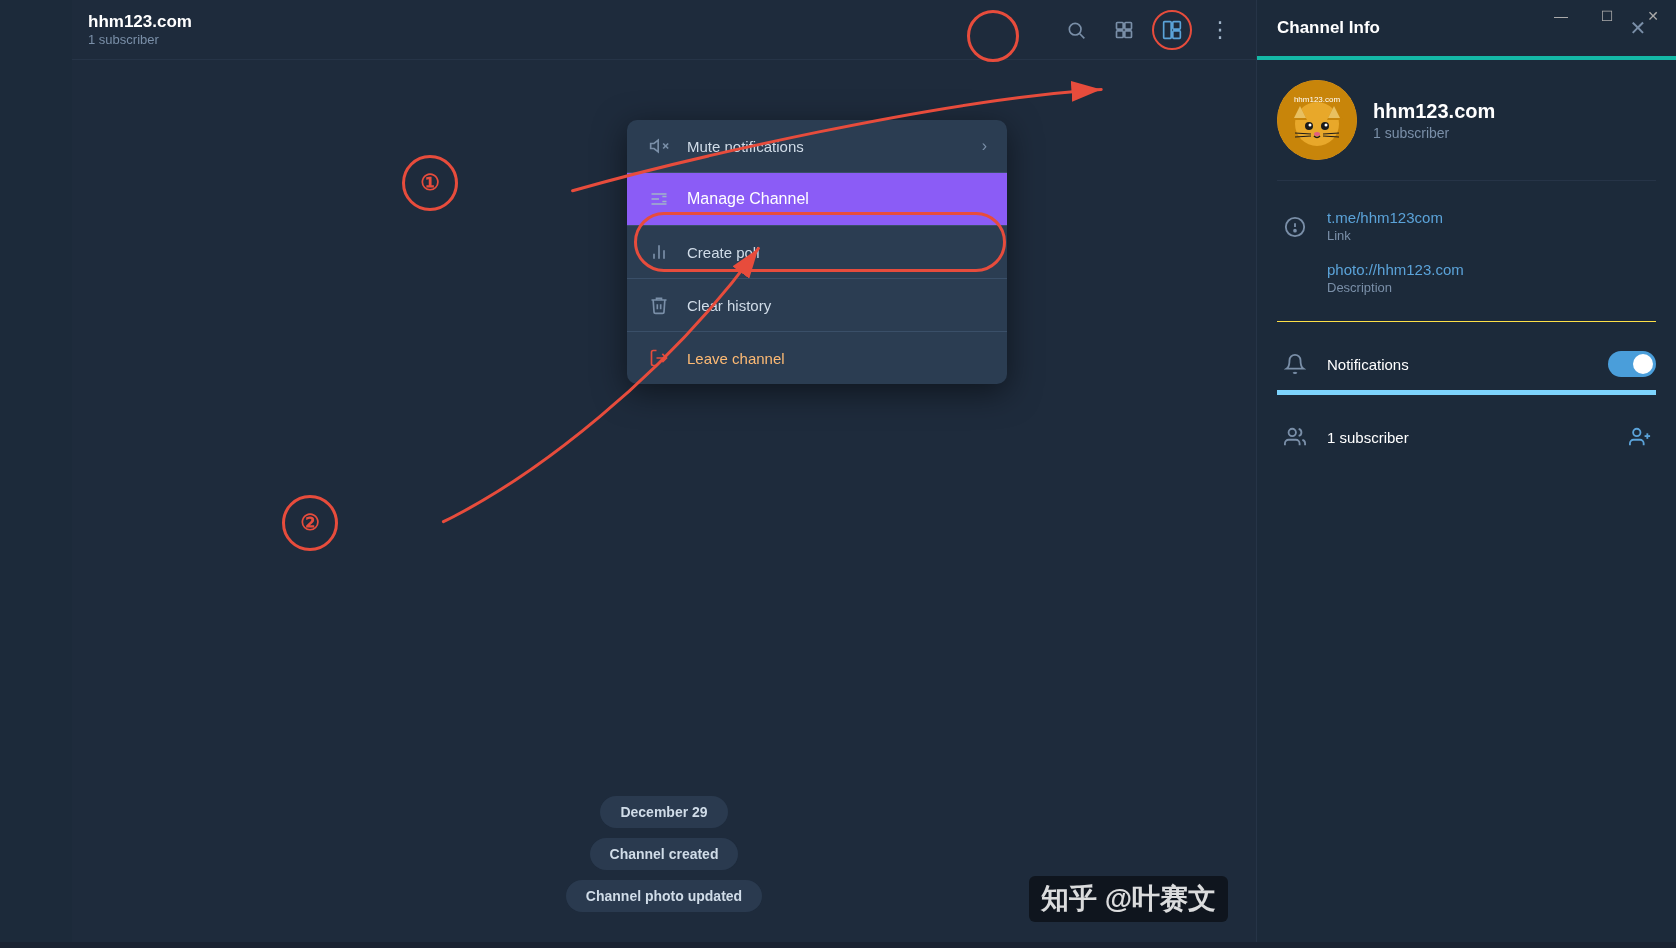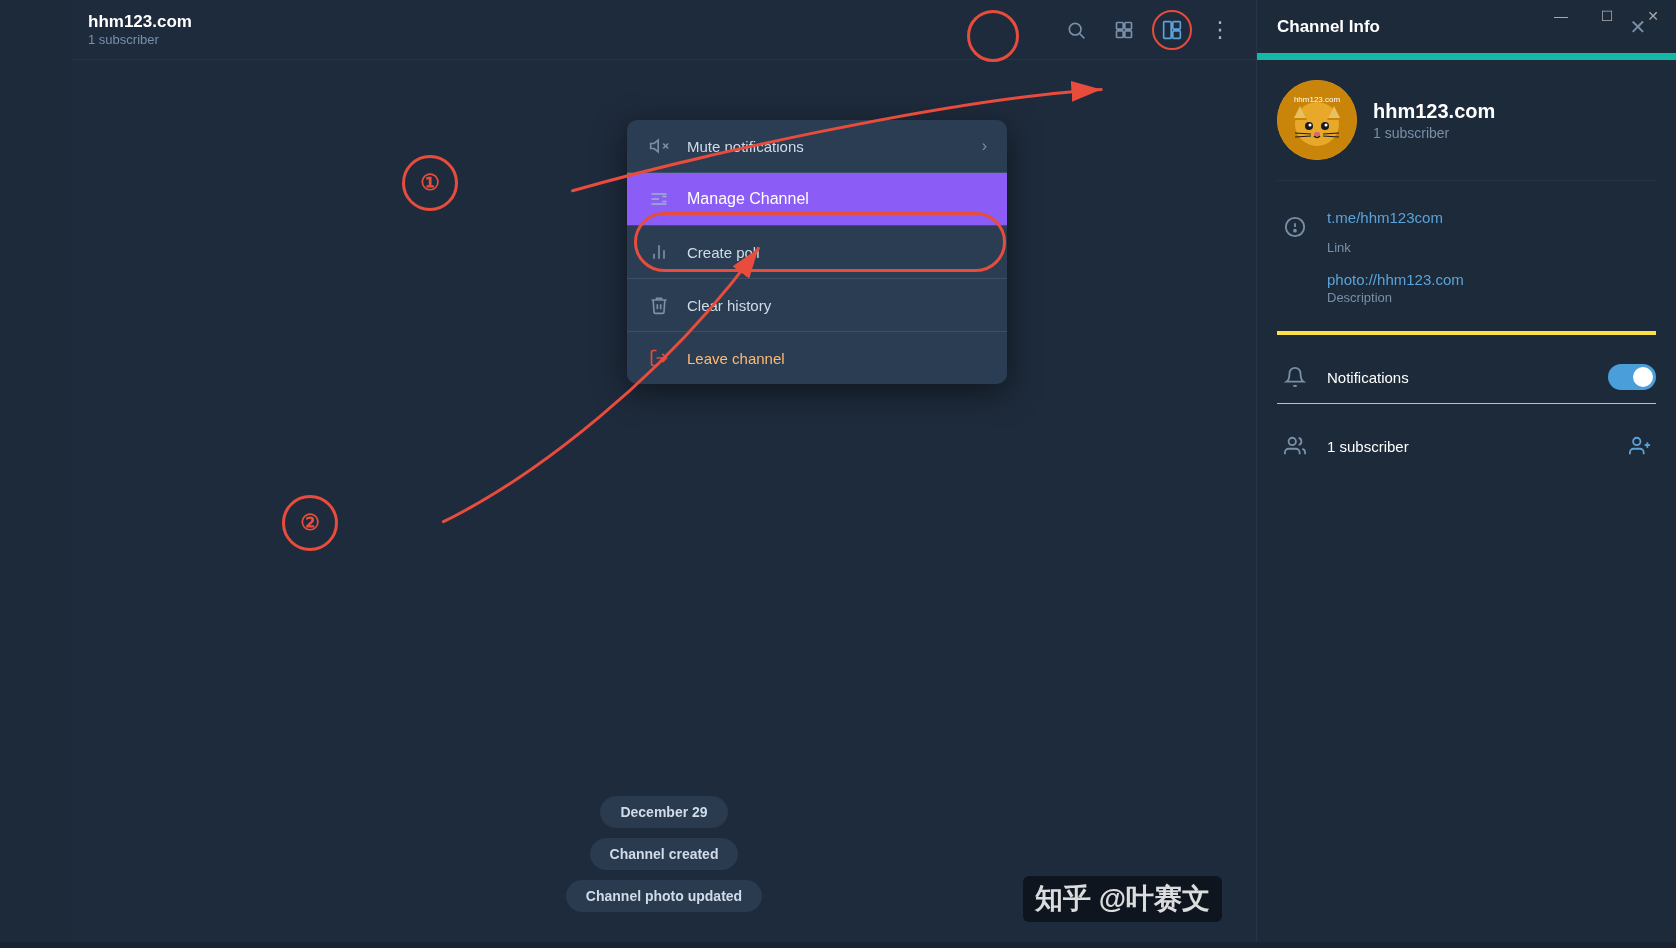--- a/index.html
+++ b/index.html
@@ -140,21 +140,21 @@
       border-left: 1px solid #263447;
       display: flex;
       flex-direction: column;
       flex-shrink: 0;
     }
     .right-panel-header {
       height: 60px;
       display: flex;
       align-items: center;
       padding: 0 20px;
-      border-bottom: 7px solid #14b8a6;
+      border-bottom: 4px solid #14b8a6;
       gap: 12px;
     }
     .right-panel-title {
       color: #ffffff;
       font-size: 17px;
       font-weight: 600;
       flex: 1;
     }
     .close-panel-btn {
       background: transparent;
@@ -207,21 +207,21 @@
       font-weight: 700;
     }
     .channel-subs {
       color: #7a8fa8;
       font-size: 14px;
       margin-top: 2px;
     }
 
     
     .info-section {
-      border-bottom: 4px solid #fde047;
+      border-bottom: 1px solid #fde047;
       padding-bottom: 16px;
       margin-bottom: 16px;
     }
     .info-row {
       display: flex;
       align-items: flex-start;
       gap: 14px;
       padding: 8px 0;
     }
     .info-icon {
@@ -236,39 +236,39 @@
     }
     .info-text-block {}
     .info-link {
       color: #5ba3d9;
       font-size: 15px;
       text-decoration: none;
     }
     .info-label {
       color: #7a8fa8;
       font-size: 13px;
-      margin-top: 14px;
+      margin-top: 2px;
     }
     .info-desc-link {
       color: #5ba3d9;
       font-size: 15px;
     }
     .info-desc-label {
       color: #7a8fa8;
       font-size: 13px;
       margin-top: 2px;
     }
 
     
     .notif-row {
       display: flex;
       align-items: center;
       gap: 14px;
       padding: 8px 0;
-      border-bottom: 1px solid #7dd3fc;
+      border-bottom: 5px solid #7dd3fc;
       margin-bottom: 16px;
     }
     .notif-label {
       color: #ffffff;
       font-size: 15px;
       flex: 1;
     }
     .toggle-switch {
       width: 48px;
       height: 26px;
@@ -312,21 +312,21 @@
       cursor: pointer;
       background: transparent;
       border: none;
       border-radius: 50%;
     }
 
     
     .watermark {
       position: absolute;
       bottom: 20px;
-      right: 34px;
+      right: 28px;
       color: rgba(255,255,255,0.85);
       font-size: 28px;
       font-weight: bold;
       background: rgba(0,0,0,0.5);
       padding: 4px 12px;
       border-radius: 6px;
       z-index: 10;
     }
 
     

